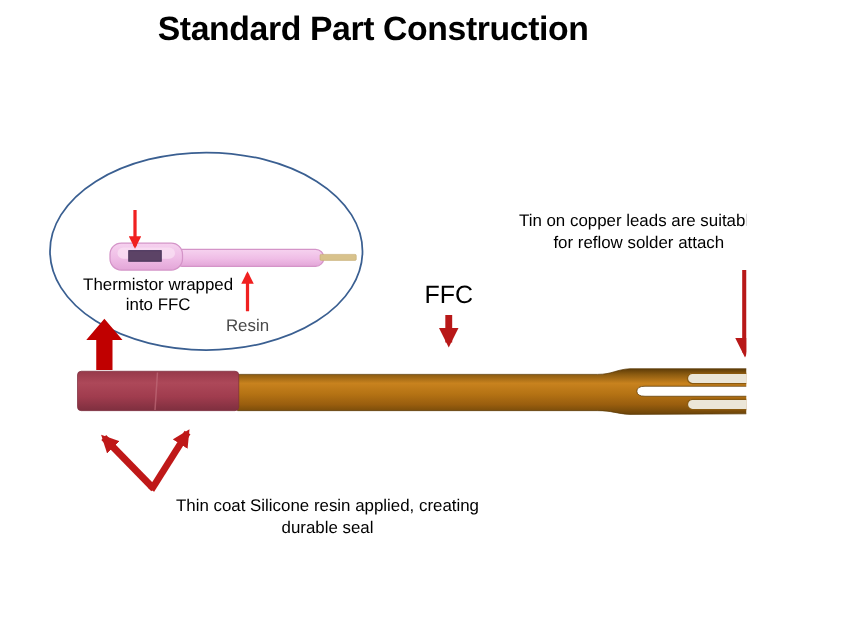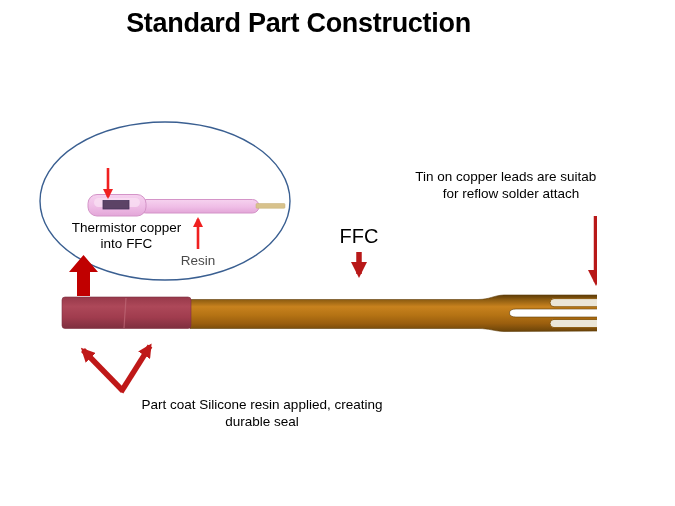--- a/index.html
+++ b/index.html
@@ -99,26 +99,26 @@
 
     <line x1="596" y1="216" x2="596" y2="282" stroke="#b81818" stroke-width="4.5" marker-end="url(#headDarkBig)"></line>
 
     <g>
       <line x1="123" y1="391" x2="83" y2="350" stroke="#bf1818" stroke-width="5.5" marker-end="url(#headDark)"></line>
       <line x1="121" y1="392" x2="150" y2="346" stroke="#bf1818" stroke-width="5.5" marker-end="url(#headDark)"></line>
     </g>
   </svg>
 
 
-  <div class="abs label" style="left:54px; top:220px; width:145px;">Thermistor copper
+  <div class="abs label" style="left:54px; top:220px; width:145px;">Thermistor wrapped
 into FFC</div>
 
   <div class="abs label label-gray" style="left:178px; top:253px; width:40px;">Resin</div>
 
   <div class="abs label" style="left:334px; top:228px; width:50px; font-size:20px;">FFC</div>
 
   <div class="abs label" style="left:400px; top:168px; width:222px; line-height:17px;">Tin on copper leads are suitable
 for reflow solder attach</div>
 
-  <div class="abs label" style="left:124px; top:396px; width:276px; line-height:17px;">Part coat Silicone resin applied, creating
+  <div class="abs label" style="left:124px; top:396px; width:276px; line-height:17px;">Thin coat Silicone resin applied, creating
 durable seal</div>
 
 </div>
 
 </body></html>

